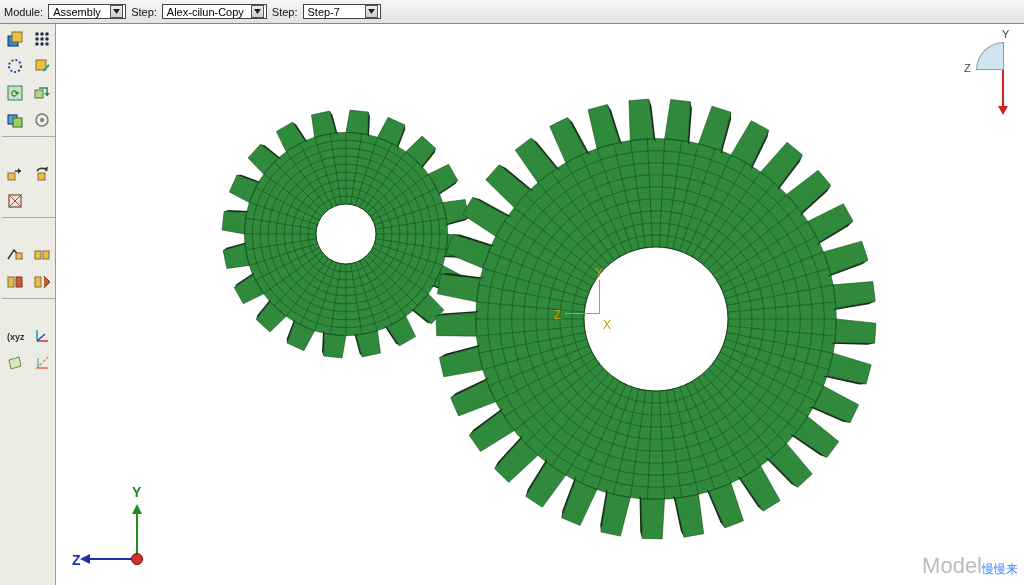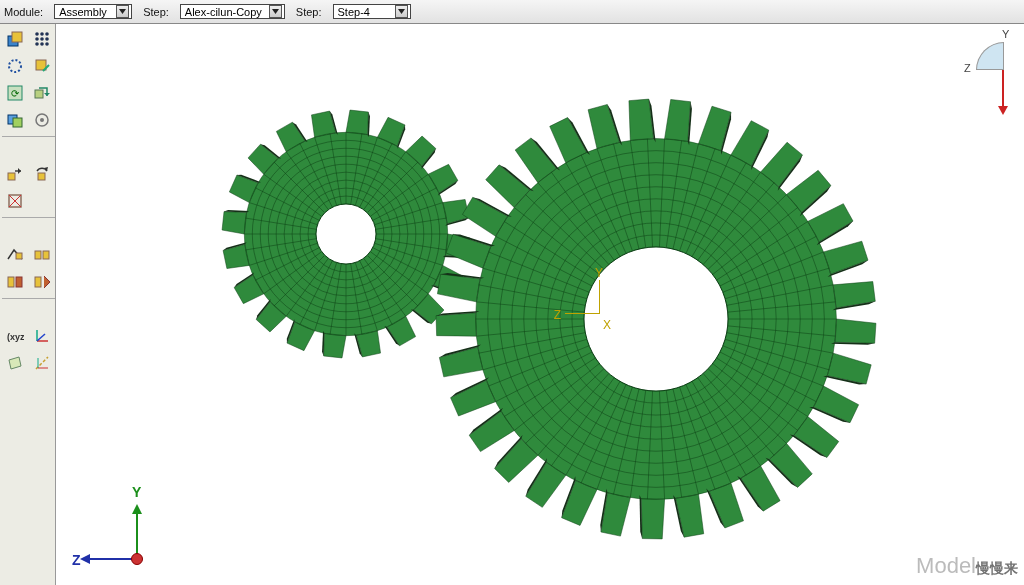--- a/index.html
+++ b/index.html
@@ -5,21 +5,21 @@
 * { box-sizing: border-box; margin: 0; padding: 0; }
 body {
   width: 1024px; height: 585px;
   font-family: "Tahoma", sans-serif; font-size: 11px;
   background: #e8e8e8; overflow: hidden;
   position: relative;
 }
 .context-bar {
   height: 24px; background: linear-gradient(#f5f5f5,#e2e2e2);
   border-bottom: 1px solid #888; display: flex; align-items: center;
-  padding: 0 4px; gap: 11px;
+  padding: 0 4px; gap: 5px;
 }
 .ctx-label { color:#111; }
 .ctx-select {
   background:#fff; border:1px solid #444; height:15px;
   display:flex; align-items:center; padding:0 2px 0 4px;
   min-width: 70px; justify-content: space-between;
 }
 .ctx-select .arrow {
   width:13px; height:13px; background: linear-gradient(#eee,#ccc);
   border:1px solid #555; display:flex; align-items:center; justify-content:center;
@@ -65,21 +65,21 @@
 .viewcube .xaxis{ position:absolute; top:38px; left:28px; width:2px; height:36px; background:#c22; transform-origin:top; transform:rotate(0deg);}
 .viewcube .xhead{ position:absolute; top:74px; left:24px; width:0;height:0;border-left:5px solid transparent;border-right:5px solid transparent;border-top:9px solid #c22;}
 .vc-lbl{ position:absolute; font-size:11px; color:#444; }
 
 
 .watermark {
   position:absolute; right:6px; bottom:6px;
   text-align:right; pointer-events:none;
 }
 .wm-top{ font-size:22px; color:#bbb; font-family:"Segoe UI",sans-serif; }
-.wm-top .cn{ font-size:14px; color:#737373;font-weight:bold; }
+.wm-top .cn{ font-size:12px; color:#3b82f6; }
 .wm-link{ font-size:15px; color:#d22; font-weight:bold; }
 .cn-chars { font-size:16px; color:#cc3030; margin-right:4px;}
 
 
 .csys { position:absolute; }
 .csys .ly { position:absolute; width:1px; height:34px; background:#bfa200; bottom:0; left:0;}
 .csys .lz { position:absolute; height:1px; width:34px; background:#bfa200; bottom:0; right:0;}
 .csys .lbl { position:absolute; font-size:12px; color:#bfa200; }
 .csys .lbl.y { left:-4px; top:-48px; }
 .csys .lbl.z { right:38px; top:-6px; }
@@ -106,21 +106,21 @@
     <span>Alex-cilun-Copy</span>
     <span class="arrow">
       <svg width="7" height="5">
           <polygon points="0,0 7,0 3.5,5" fill="#222"></polygon>
         </svg>
     </span>
   </div>
 
   <span class="ctx-label">Step:</span>
   <div class="ctx-select" style="min-width:78px">
-    <span>Step-4</span>
+    <span>Step-7</span>
     <span class="arrow">
       <svg width="7" height="5">
           <polygon points="0,0 7,0 3.5,5" fill="#222"></polygon>
         </svg>
     </span>
   </div>
 </div>
 
 <div class="main-area">
 

